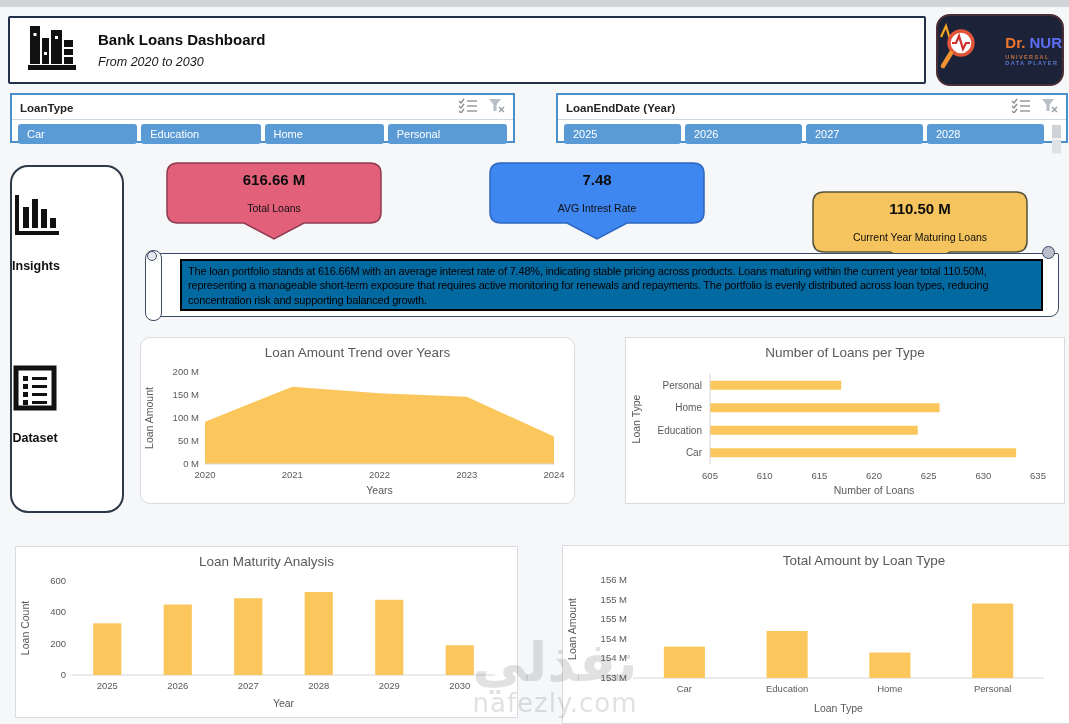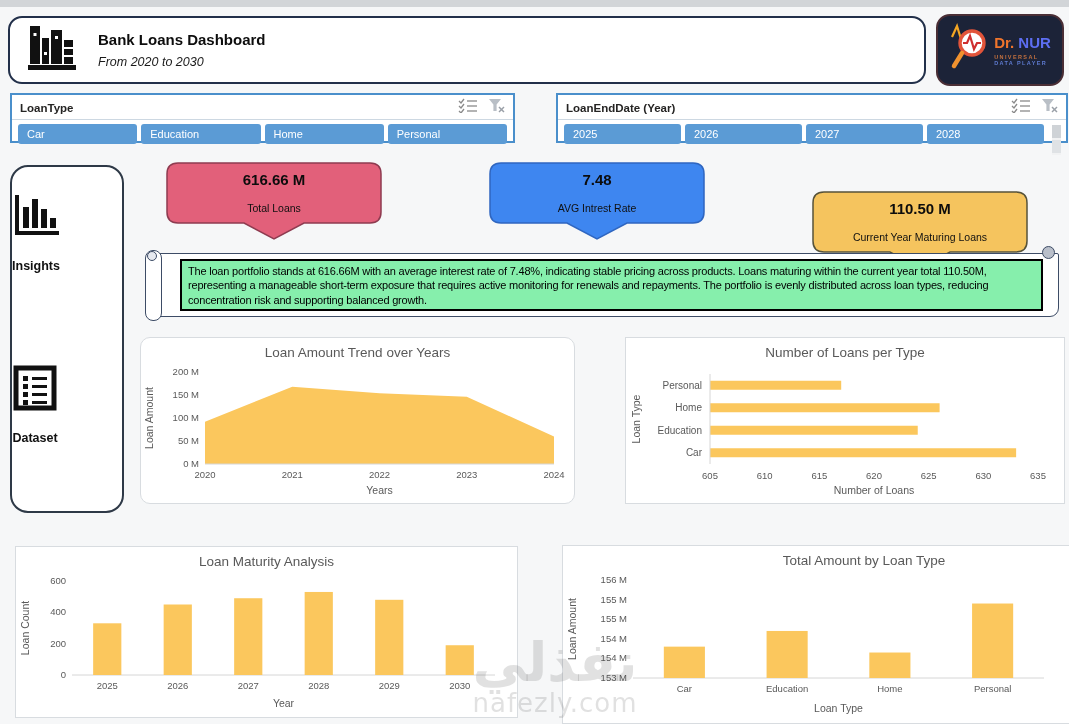--- a/index.html
+++ b/index.html
@@ -2,29 +2,29 @@
 <html><head>
 <meta charset="utf-8">
 <style>
   html,body{margin:0;padding:0;background:#e9ebed;}
   .stage{position:relative;width:1069px;height:724px;background:#f6f7f8;overflow:hidden;
          font-family:"Liberation Sans",sans-serif;color:#252423;}
   .topstrip{position:absolute;left:0;top:0;width:1069px;height:7px;background:#d2d5d8;}
 
   
   .header{position:absolute;left:8px;top:16px;width:918px;height:68px;background:#fff;
-          border:2px solid #22304a;border-radius:14px;display:flex;align-items:center;
+          border:2px solid #22304a;border-radius:2px;display:flex;align-items:center;
           padding-left:16px;box-sizing:border-box;}
   .header-text{margin-left:18px;}
   .header-title{font-weight:bold;font-size:15px;color:#0d0d0d;}
   .header-sub{font-style:italic;font-size:12.5px;color:#1a1a1a;margin-top:7px;}
 
   .logo-badge{position:absolute;left:936px;top:14px;width:128px;height:72px;background:#1c2338;
               border-radius:14px;border:2px solid #4a2e35;display:flex;align-items:center;
-              justify-content:center;gap:5px;box-sizing:border-box;}
+              justify-content:space-between;gap:5px;box-sizing:border-box;}
   .logo-texts{display:flex;flex-direction:column;line-height:1.15;}
   .logo-line1{font-weight:bold;font-size:15px;}
   .logo-dr{color:#f0752c;} .logo-nur{color:#5d6ef2;}
   .logo-tag1{font-size:5.5px;font-weight:bold;letter-spacing:1.4px;color:#c2703f;margin-top:3px;}
   .logo-tag2{font-size:5.5px;font-weight:bold;letter-spacing:1.4px;color:#5e7ad0;}
 
   
   .slicer{position:absolute;background:#fff;border:2px solid #4a8fcb;box-sizing:border-box;}
   #slicer-loantype{left:10px;top:93px;width:505px;height:50px;}
   #slicer-enddate{left:556px;top:93px;width:512px;height:50px;}
@@ -60,21 +60,21 @@
   
   .narrative{position:absolute;left:145px;top:243px;width:920px;height:84px;}
   .scroll-body{position:absolute;left:13px;top:10px;width:901px;height:64px;background:#fff;
                border:1.5px solid #3d4c66;border-radius:2px 2px 9px 2px;box-sizing:border-box;}
   .scroll-roll{position:absolute;left:0;top:7px;width:17px;height:71px;background:#fff;
                border:1.5px solid #3d4c66;border-radius:8px;box-sizing:border-box;}
   .scroll-roll::before{content:'';position:absolute;left:1px;top:0px;width:8px;height:8px;
                border:1.5px solid #3d4c66;border-radius:50%;background:#e6e9ef;}
   .scroll-curl{position:absolute;right:10px;top:3px;width:13px;height:13px;background:#b9bfca;
                border:1.5px solid #3d4c66;border-radius:50%;box-sizing:border-box;}
-  .narrative-textbox{position:absolute;left:35px;top:16px;width:863px;height:52px;background:#86efac;
+  .narrative-textbox{position:absolute;left:35px;top:16px;width:863px;height:52px;background:#0369a1;
                border:2px solid #000;box-sizing:border-box;padding:3px 6px;
                font-size:11px;line-height:1.3;letter-spacing:-0.2px;color:#000;overflow:hidden;}
 
   
   .panel{position:absolute;background:#fff;border:1px solid #d8dce0;box-sizing:border-box;}
   #panel-area{left:140px;top:337px;width:435px;height:167px;border-radius:10px;}
   #panel-hbar{left:625px;top:337px;width:440px;height:167px;}
   #panel-maturity{left:15px;top:546px;width:503px;height:172px;}
   #panel-type{left:562px;top:545px;width:604px;height:179px;}
   .chart-title{text-align:center;font-size:13.5px;color:#595959;padding-top:7px;height:21px;}

